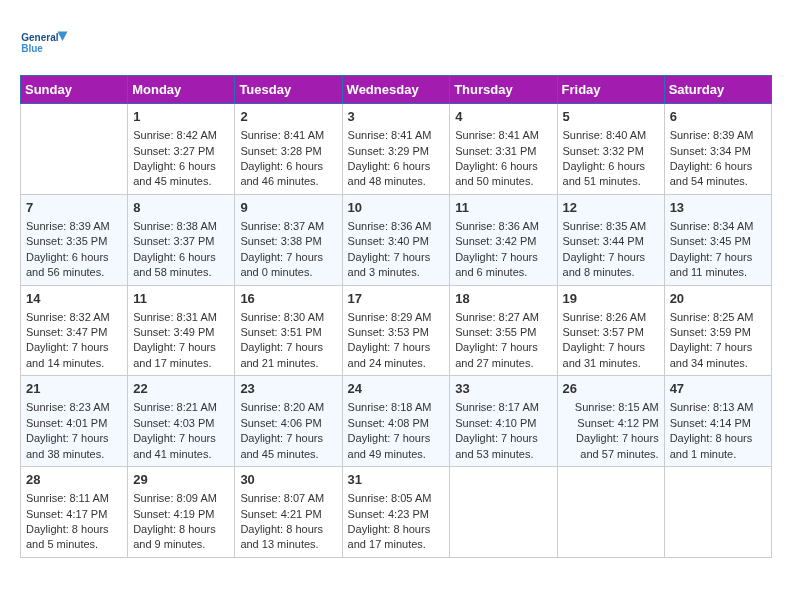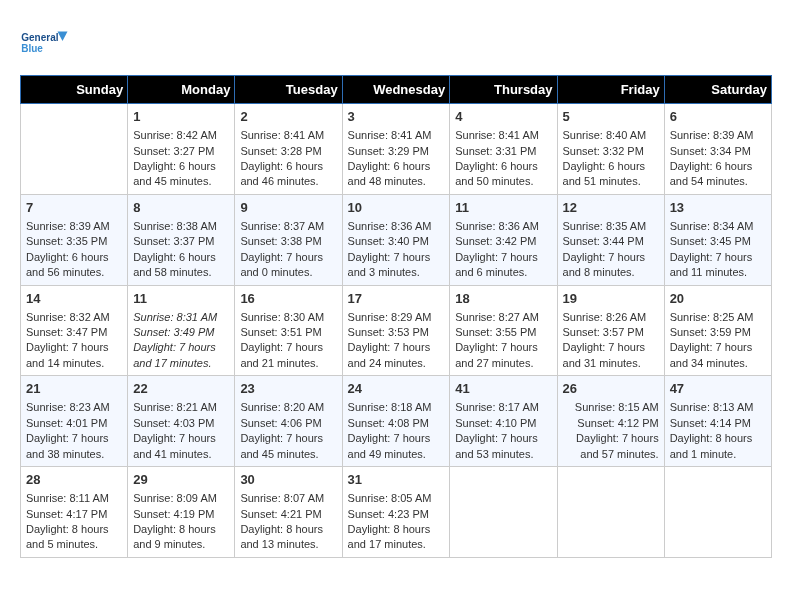--- a/index.html
+++ b/index.html
@@ -32,24 +32,24 @@
     .calendar-subtitle {
       font-size: 16px;
       color: #444;
     }
     table {
       width: 100%;
       border-collapse: collapse;
       font-size: 11px;
     }
     thead tr th {
-      background-color: #000000;
+      background-color: #a21caf;
       color: #fff;
       padding: 6px 4px;
-      text-align: right;
+      text-align: left;
       font-size: 13px;
       font-weight: bold;
       border: 1px solid #2e6db4;
     }
     tbody tr td {
       border: 1px solid #ccc;
       vertical-align: top;
       padding: 4px 5px;
       width: 108px;
       min-height: 80px;
@@ -205,21 +205,21 @@
       <tr>
         <td>
           <span class="day-number">14</span>
           <div class="day-detail" style="white-space: pre-line;">Sunrise: 8:32 AM
 Sunset: 3:47 PM
 Daylight: 7 hours
 and 14 minutes.</div>
         </td>
         <td>
           <span class="day-number">11</span>
-          <div class="day-detail" style="white-space: pre-line; font-style: italic;">Sunrise: 8:31 AM
+          <div class="day-detail" style="white-space: pre-line;">Sunrise: 8:31 AM
 Sunset: 3:49 PM
 Daylight: 7 hours
 and 17 minutes.</div>
         </td>
         <td>
           <span class="day-number">16</span>
           <div class="day-detail" style="white-space: pre-line;">Sunrise: 8:30 AM
 Sunset: 3:51 PM
 Daylight: 7 hours
 and 21 minutes.</div>
@@ -276,21 +276,21 @@
 and 45 minutes.</div>
         </td>
         <td>
           <span class="day-number">24</span>
           <div class="day-detail" style="white-space: pre-line;">Sunrise: 8:18 AM
 Sunset: 4:08 PM
 Daylight: 7 hours
 and 49 minutes.</div>
         </td>
         <td>
-          <span class="day-number">41</span>
+          <span class="day-number">33</span>
           <div class="day-detail" style="white-space: pre-line;">Sunrise: 8:17 AM
 Sunset: 4:10 PM
 Daylight: 7 hours
 and 53 minutes.</div>
         </td>
         <td>
           <span class="day-number">26</span>
           <div class="day-detail" style="white-space: pre-line; text-align: right;">Sunrise: 8:15 AM
 Sunset: 4:12 PM
 Daylight: 7 hours

